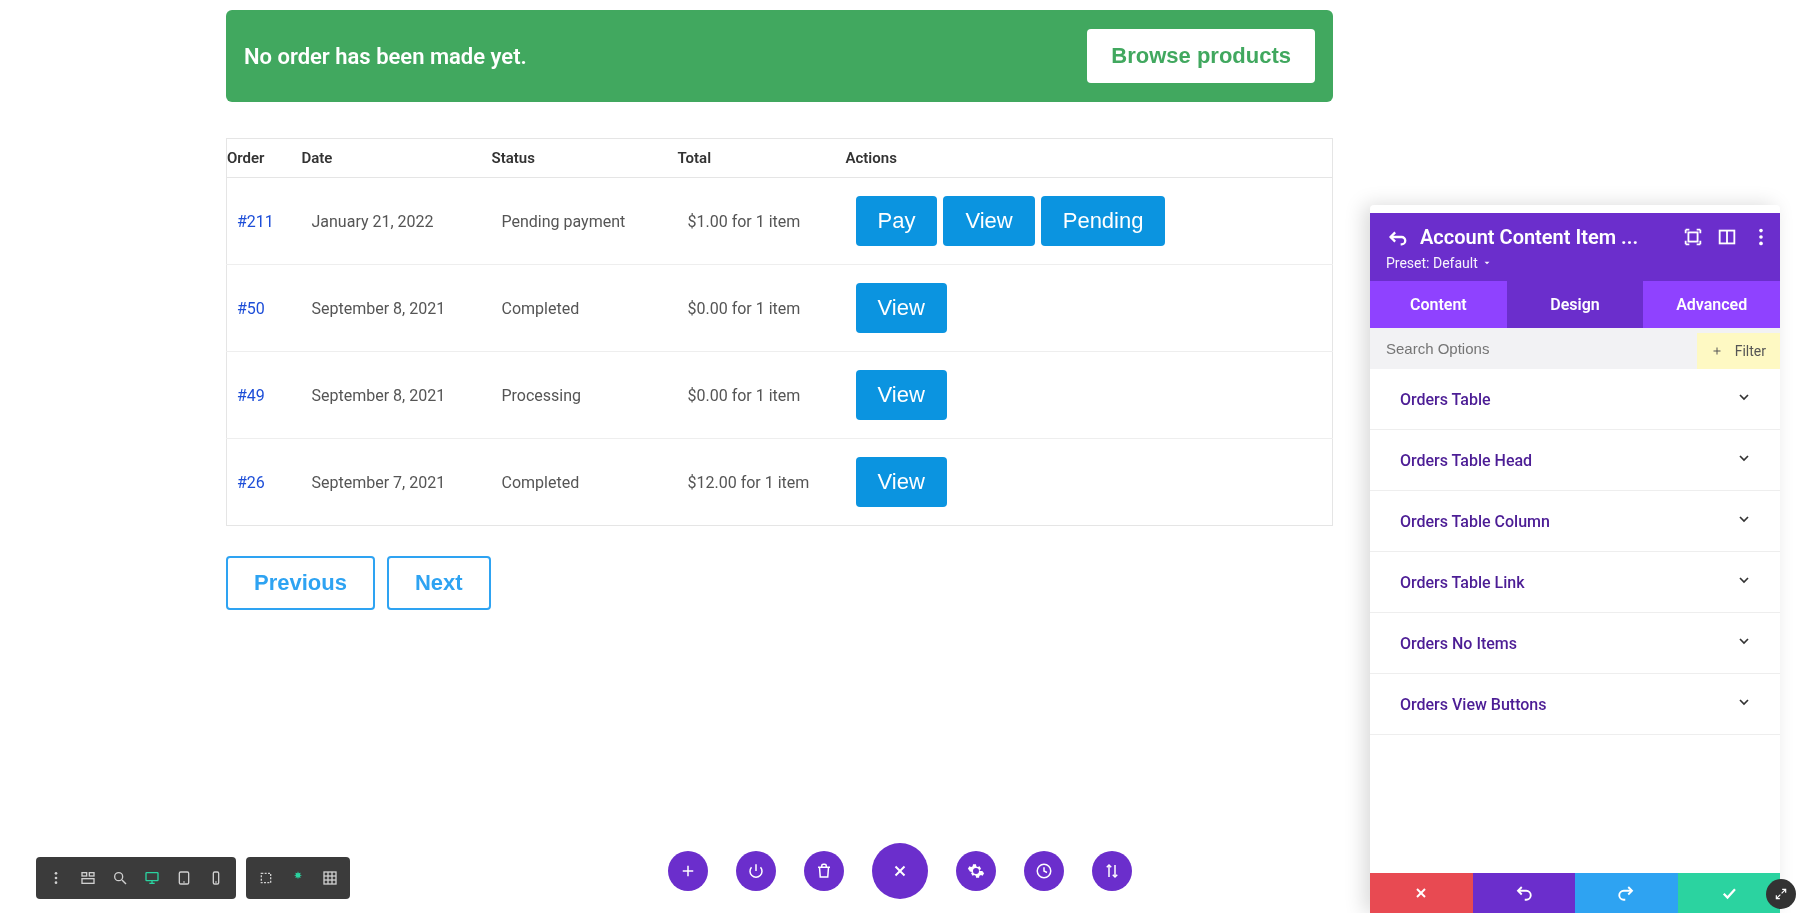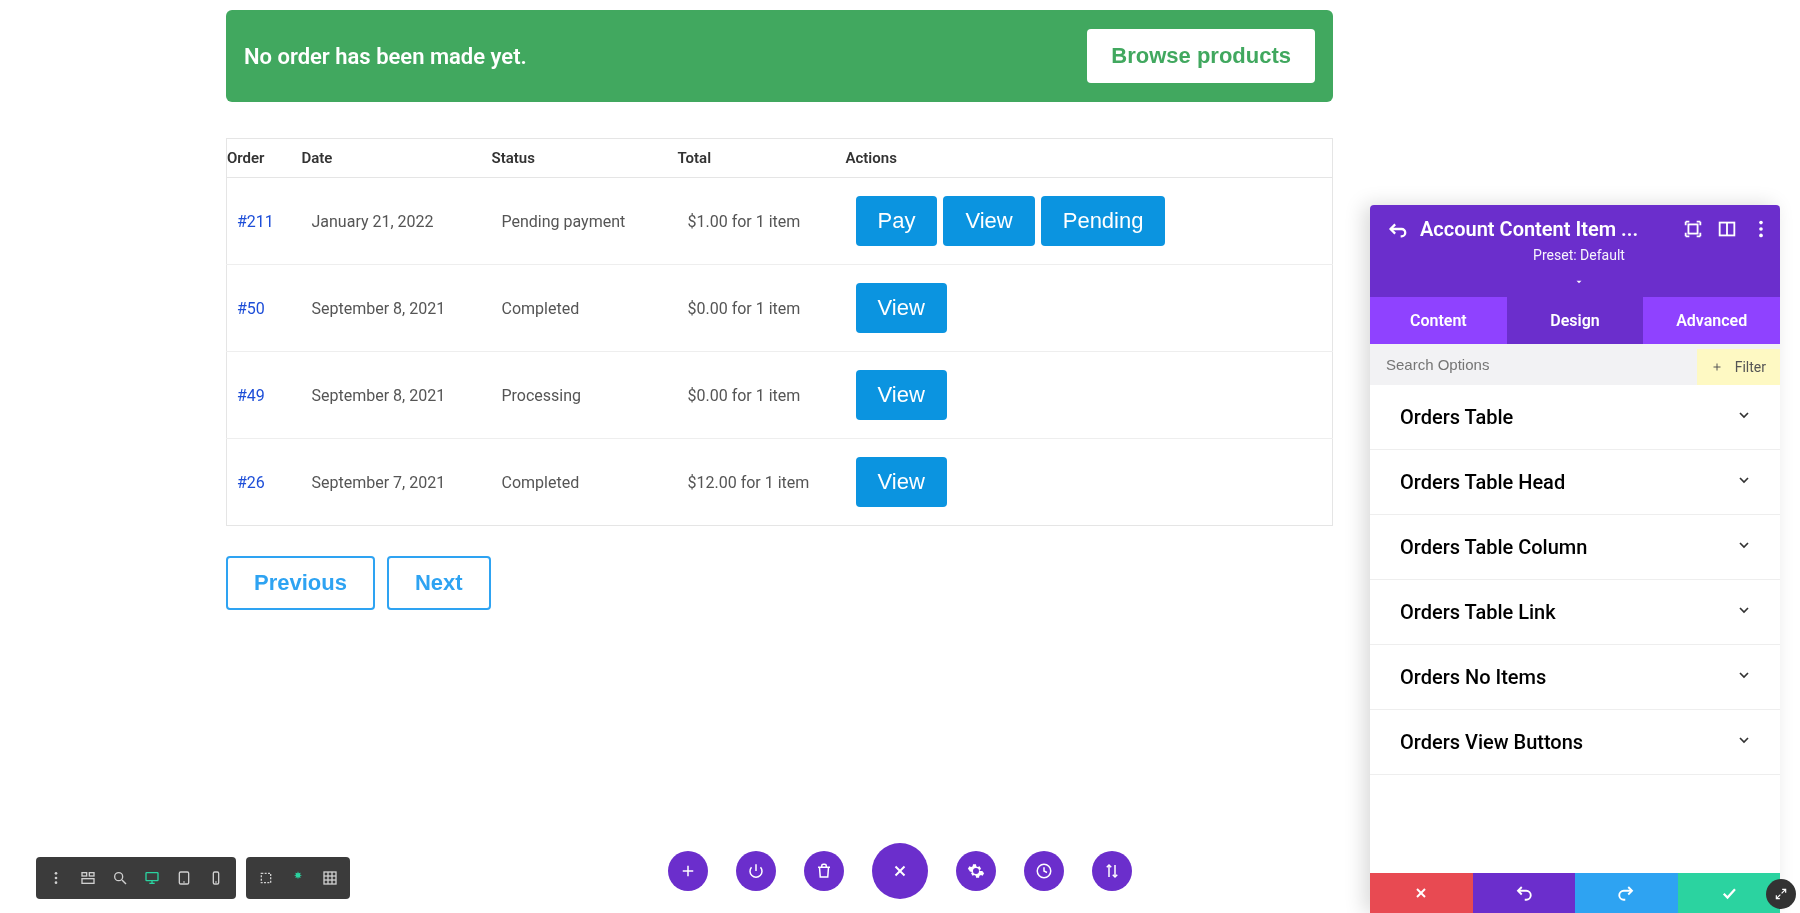--- a/index.html
+++ b/index.html
@@ -142,29 +142,30 @@
     box-shadow: -6px 0 20px rgba(0,0,0,0.15);
     background:#fff;
     border-top-left-radius:4px;
     border-top-right-radius:4px;
     overflow:hidden;
   }
   .panel-header {
     background:#6b2ecc;
     color:#fff;
     padding:12px 8px 10px 16px;
+    margin-top:8px;
   }
   .panel-title-row {
     display:flex;
     align-items:center;
     gap:12px;
   }
   .panel-title { font-size:20px; font-weight:600; flex:1; white-space:nowrap; overflow:hidden; text-overflow:ellipsis; }
   .panel-icon-btn { width:22px; height:22px; display:flex; align-items:center; justify-content:center; cursor:pointer; color:#fff; }
-  .panel-preset { font-size:14px; margin-top:6px; opacity:.95; display:flex; align-items:center; gap:14px;flex-direction:column;}
+  .panel-preset { font-size:14px; margin-top:6px; opacity:.95; display:flex; align-items:center; gap:4px;}
 
   .panel-tabs {
     display:flex;
     background:#8f42ff;
   }
   .panel-tab {
     flex:1;
     text-align:center;
     padding:14px 0;
     color:#fff;
@@ -205,21 +206,21 @@
   .panel-body::-webkit-scrollbar-track { background:#eee; }
 
   .acc-item {
     display:flex;
     align-items:center;
     justify-content:space-between;
     padding:20px 28px 20px 30px;
     border-bottom:1px solid #eee;
     cursor:pointer;
   }
-  .acc-item-label { font-size:20px; color:#000000; font-weight:500; }
+  .acc-item-label { font-size:16px; color:#4c1d95; font-weight:500; }
   .acc-chevron { color:#333; }
 
   .panel-footer {
     display:flex;
     height:40px;
   }
   .pf-btn {
     flex:1;
     display:flex;
     align-items:center;

